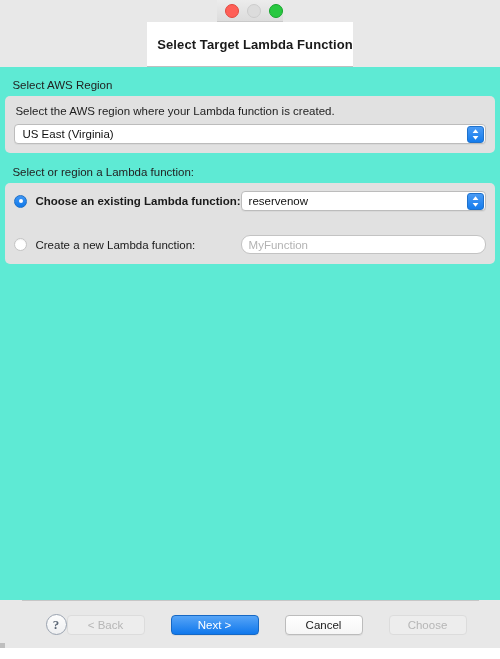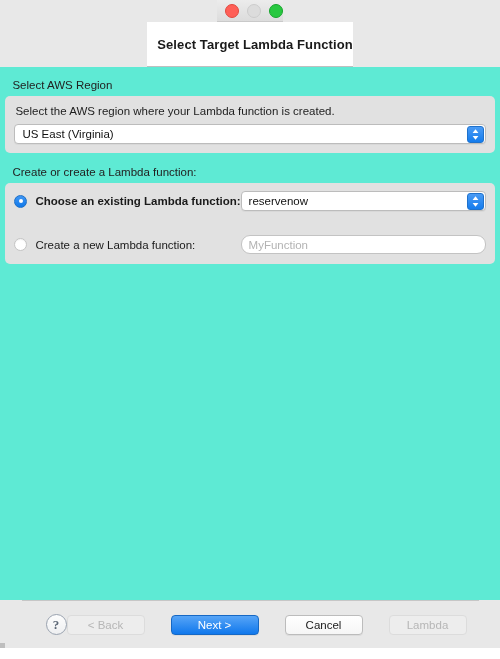--- a/index.html
+++ b/index.html
@@ -298,21 +298,21 @@
         <div class="combo-value">US East (Virginia)</div>
         <div class="combo-arrow">
           <svg width="9" height="13" viewBox="0 0 9 13" aria-hidden="true">
             <path d="M4.5 1.3 L7.4 5.0 L1.6 5.0 Z" fill="#ffffff"></path>
             <path d="M4.5 11.7 L7.4 8.0 L1.6 8.0 Z" fill="#ffffff"></path>
           </svg>
         </div>
       </div>
     </div>
 
-    <div class="group-label">Create or create a Lambda function:</div>
+    <div class="group-label">Select or region a Lambda function:</div>
 
     <div class="panel">
 
       <div class="radio-row">
         <span class="radio radio-on"></span>
         <span class="radio-label bold">Choose an existing Lambda function:</span>
         <div class="field-slot">
           <div class="combo">
             <div class="combo-value">reservenow</div>
             <div class="combo-arrow">
@@ -337,18 +337,18 @@
 
     </div>
   </div>
 
   <div class="footer">
     <div class="help-btn">?</div>
     <div class="btn-group">
       <div class="btn btn-disabled">&lt; Back</div>
       <div class="btn btn-default">Next &gt;</div>
       <div class="btn">Cancel</div>
-      <div class="btn btn-disabled">Lambda</div>
+      <div class="btn btn-disabled">Choose</div>
     </div>
   </div>
 
   <div class="corner-artifact"></div>
 </div>
 
 </body></html>

